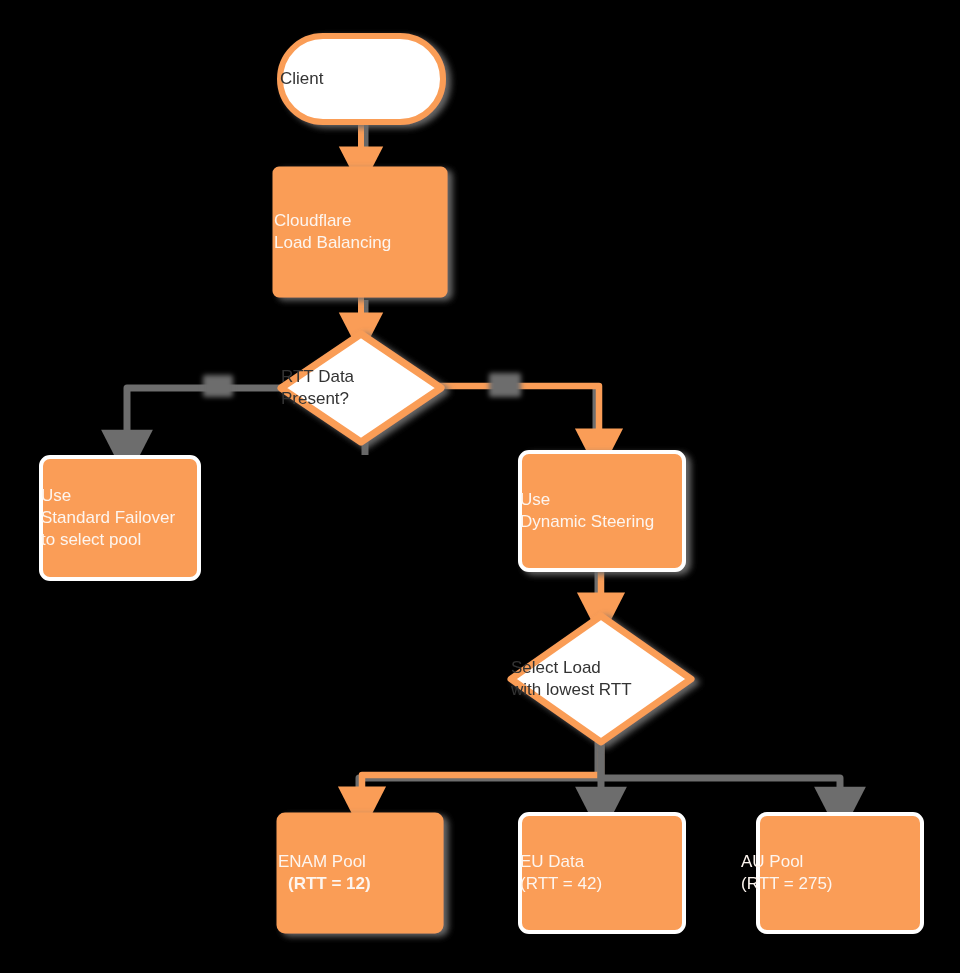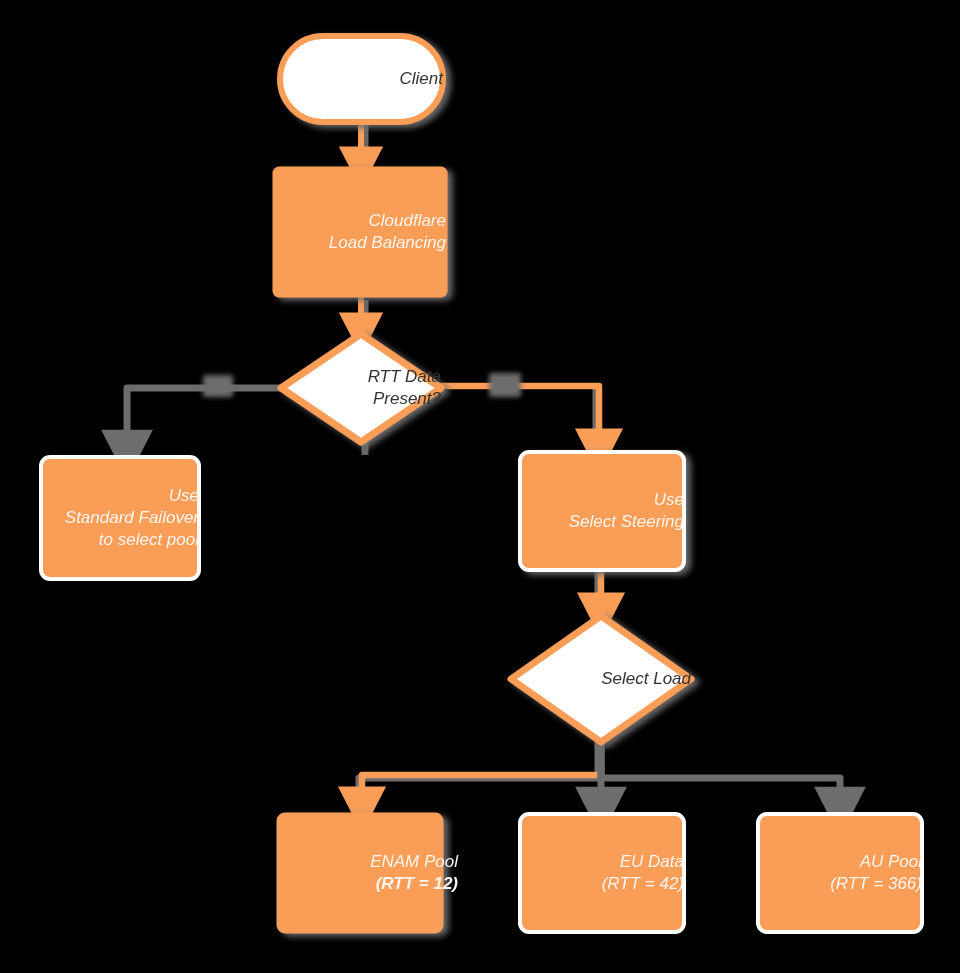--- a/index.html
+++ b/index.html
@@ -20,24 +20,23 @@
     left: 0;
     top: 0;
     width: 960px;
     height: 973px;
   }
   .node-text {
     position: absolute;
     display: flex;
     align-items: center;
     justify-content: center;
-    text-align: right;
+    text-align: left;
     pointer-events: none;
     line-height: 1.28;
-    font-style: italic;
   }
   .node-text .inner { width: 100%; }
   .txt-dark { color: #333333; font-size: 17px; }
   .txt-light { color: #fdf5ef; font-size: 17px; }
   .bold { font-weight: bold; margin-left: 10px; }
   .edge-label {
     position: absolute;
     background: #6d6d6d;
     border-radius: 2px;
     filter: blur(2.4px);
@@ -169,47 +168,48 @@
     <div class="inner txt-light">
       <div>Use</div>
       <div>Standard Failover</div>
       <div>to select pool</div>
     </div>
   </div>
 
   <div class="node-text" style="left:520px; top:452px; width:164px; height:118px;">
     <div class="inner txt-light">
       <div>Use</div>
-      <div>Select Steering</div>
+      <div>Dynamic Steering</div>
     </div>
   </div>
 
   <div class="node-text" style="left:511px; top:616px; width:180px; height:126px;">
     <div class="inner txt-dark">
       <div>Select Load</div>
+      <div>with lowest RTT</div>
     </div>
   </div>
 
   <div class="node-text" style="left:278px; top:814px; width:180px; height:118px;">
     <div class="inner txt-light">
       <div>ENAM Pool</div>
       <div class="bold">(RTT = 12)</div>
     </div>
   </div>
 
   <div class="node-text" style="left:520px; top:814px; width:164px; height:118px;">
     <div class="inner txt-light">
       <div>EU Data</div>
       <div>(RTT = 42)</div>
     </div>
   </div>
 
-  <div class="node-text" style="left:758px; top:814px; width:164px; height:118px;">
+  <div class="node-text" style="left:741px; top:814px; width:164px; height:118px;">
     <div class="inner txt-light">
       <div>AU Pool</div>
-      <div>(RTT = 366)</div>
+      <div>(RTT = 275)</div>
     </div>
   </div>
 
   <div class="edge-label" style="left:203px; top:375px; width:30px; height:22px;"></div>
   <div class="edge-label" style="left:489px; top:373px; width:32px; height:24px;"></div>
 
 </div>
 
 </body></html>

